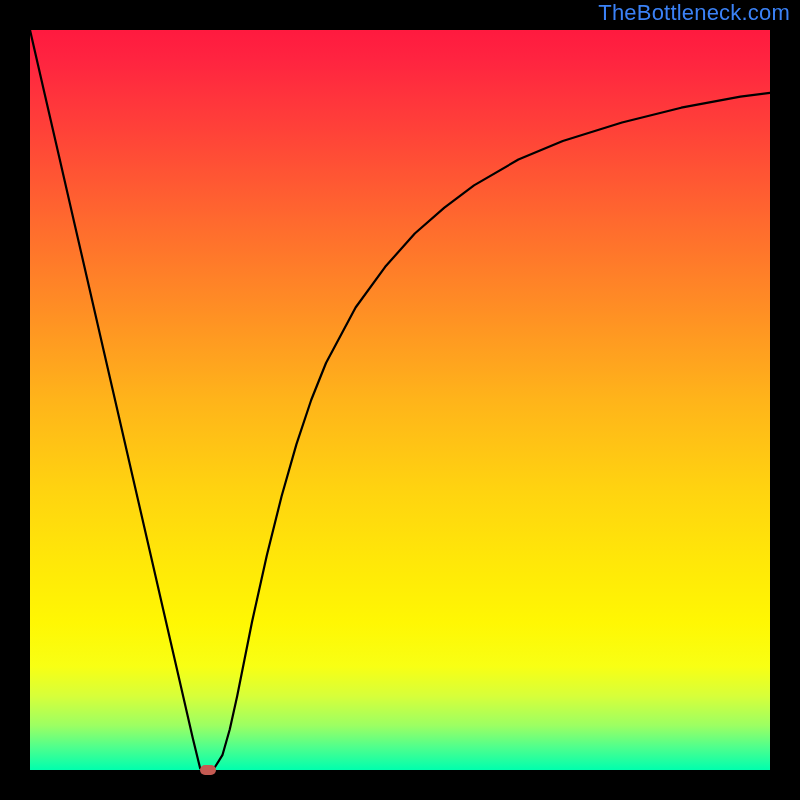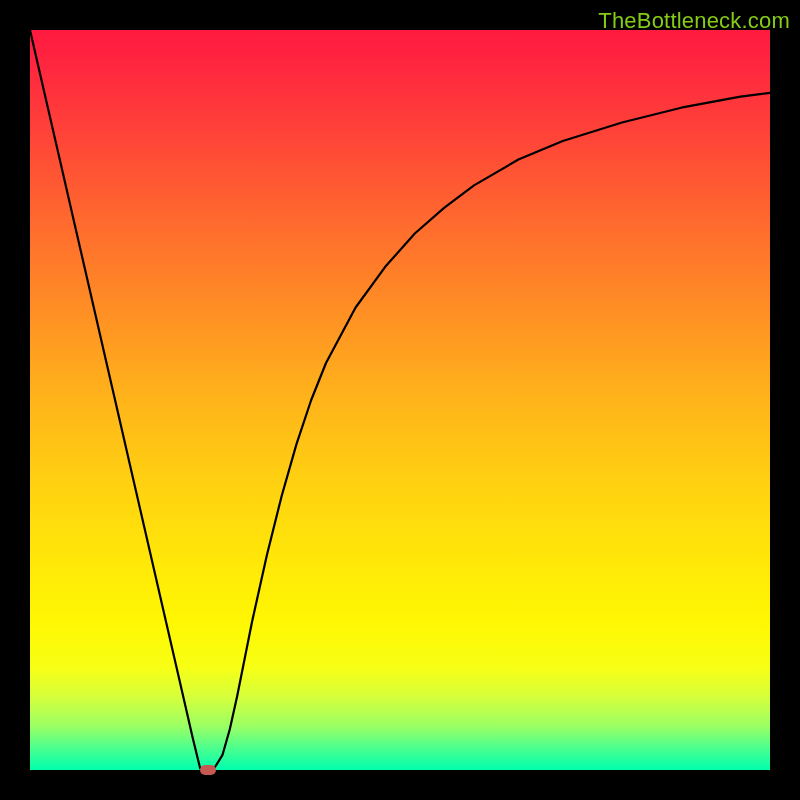--- a/index.html
+++ b/index.html
@@ -55,23 +55,23 @@
   .marker {
     position: absolute;
     width: 16px;
     height: 10px;
     border-radius: 5px;
     background: #c45a52;
     transform: translate(-50%, -50%);
   }
   .watermark {
     position: absolute;
-    top: 8px;
+    top: 0;
     right: 10px;
-    color: #84cc16;
+    color: #3b82f6;
     font-size: 22px;
     letter-spacing: 0.2px;
     font-weight: 500;
   }
 </style>
 </head>
 <body>
 
 <div class="frame">
   <div class="plot">

